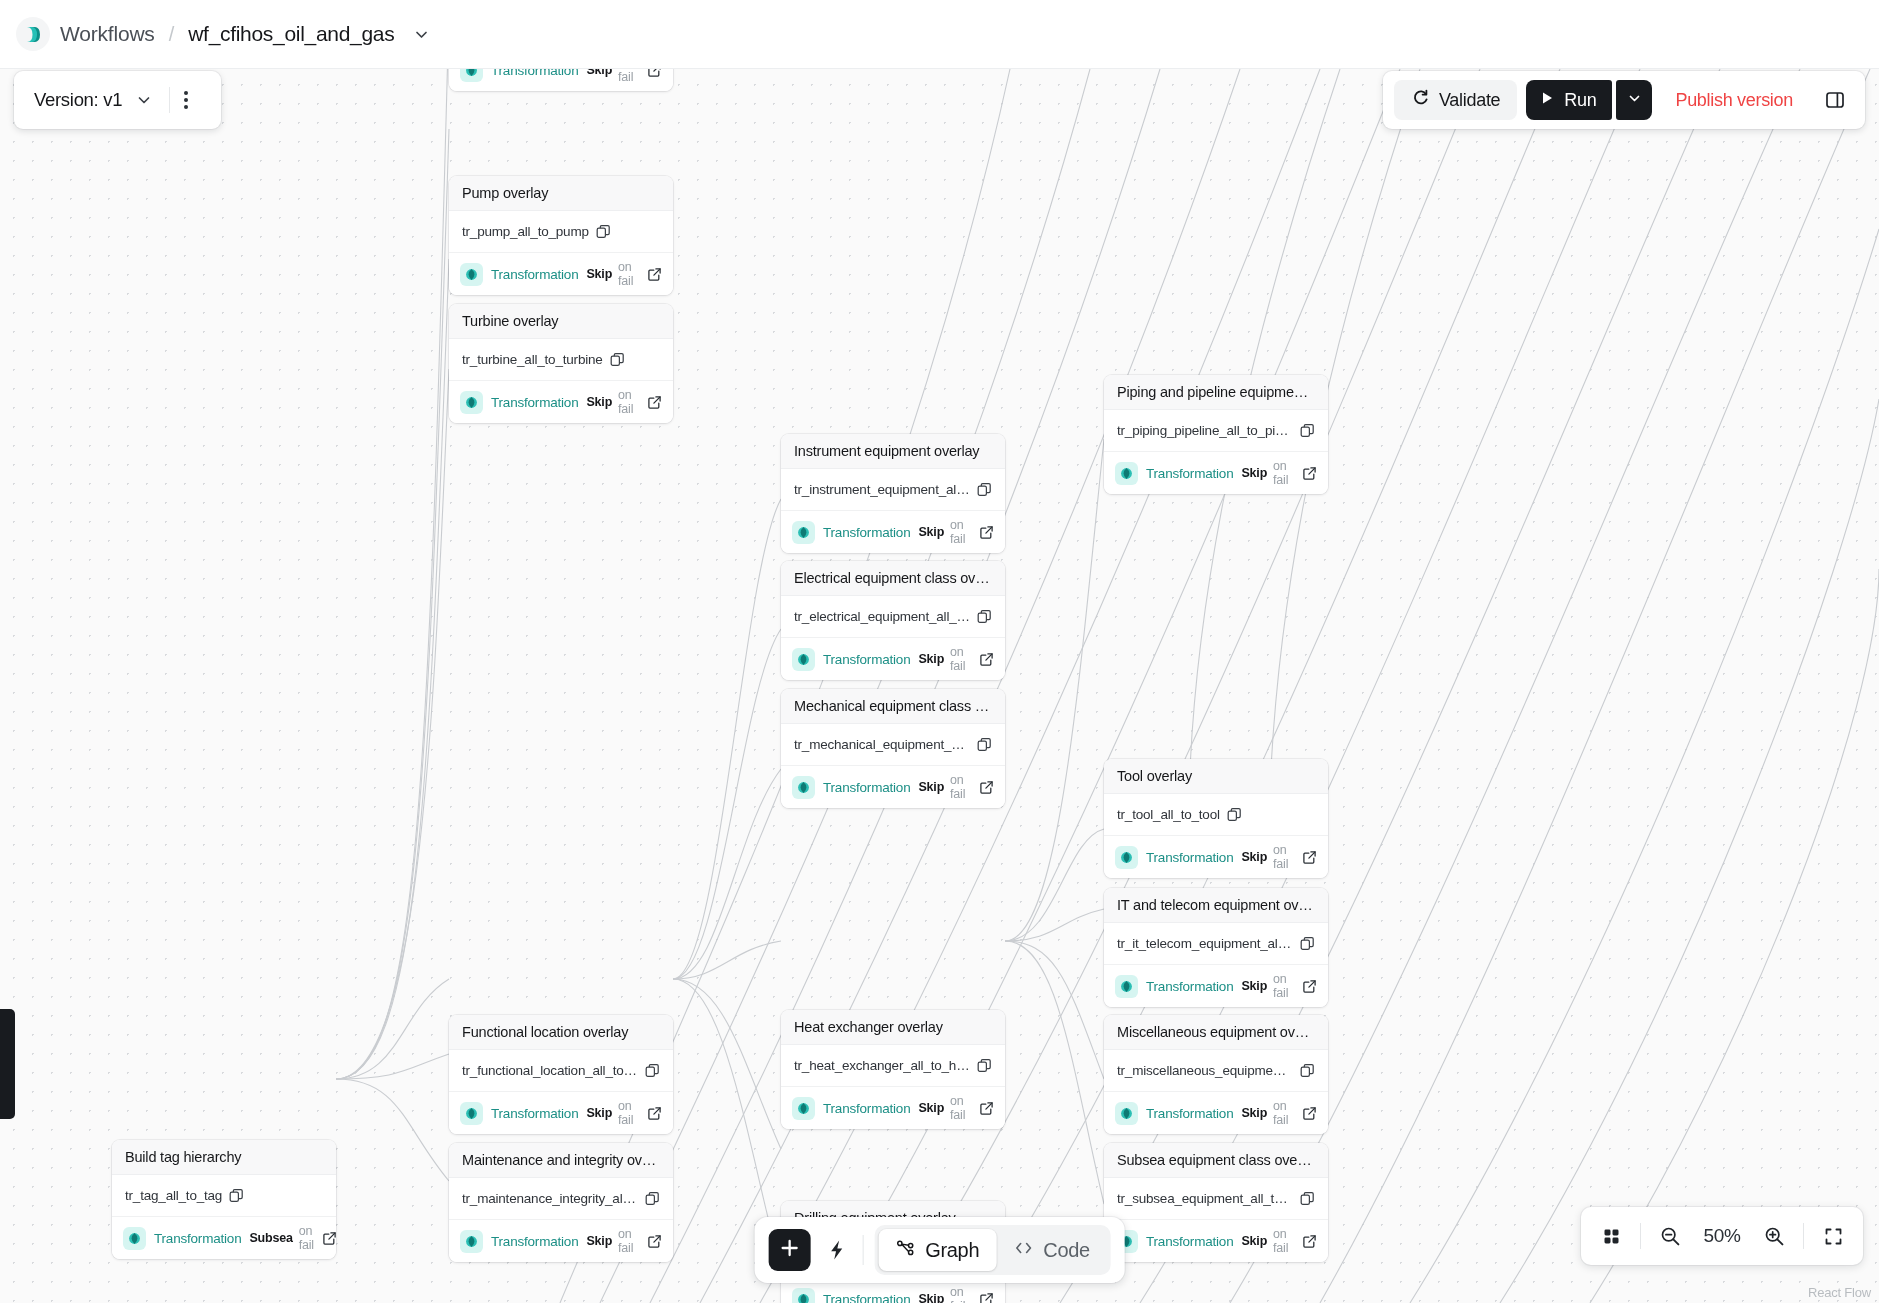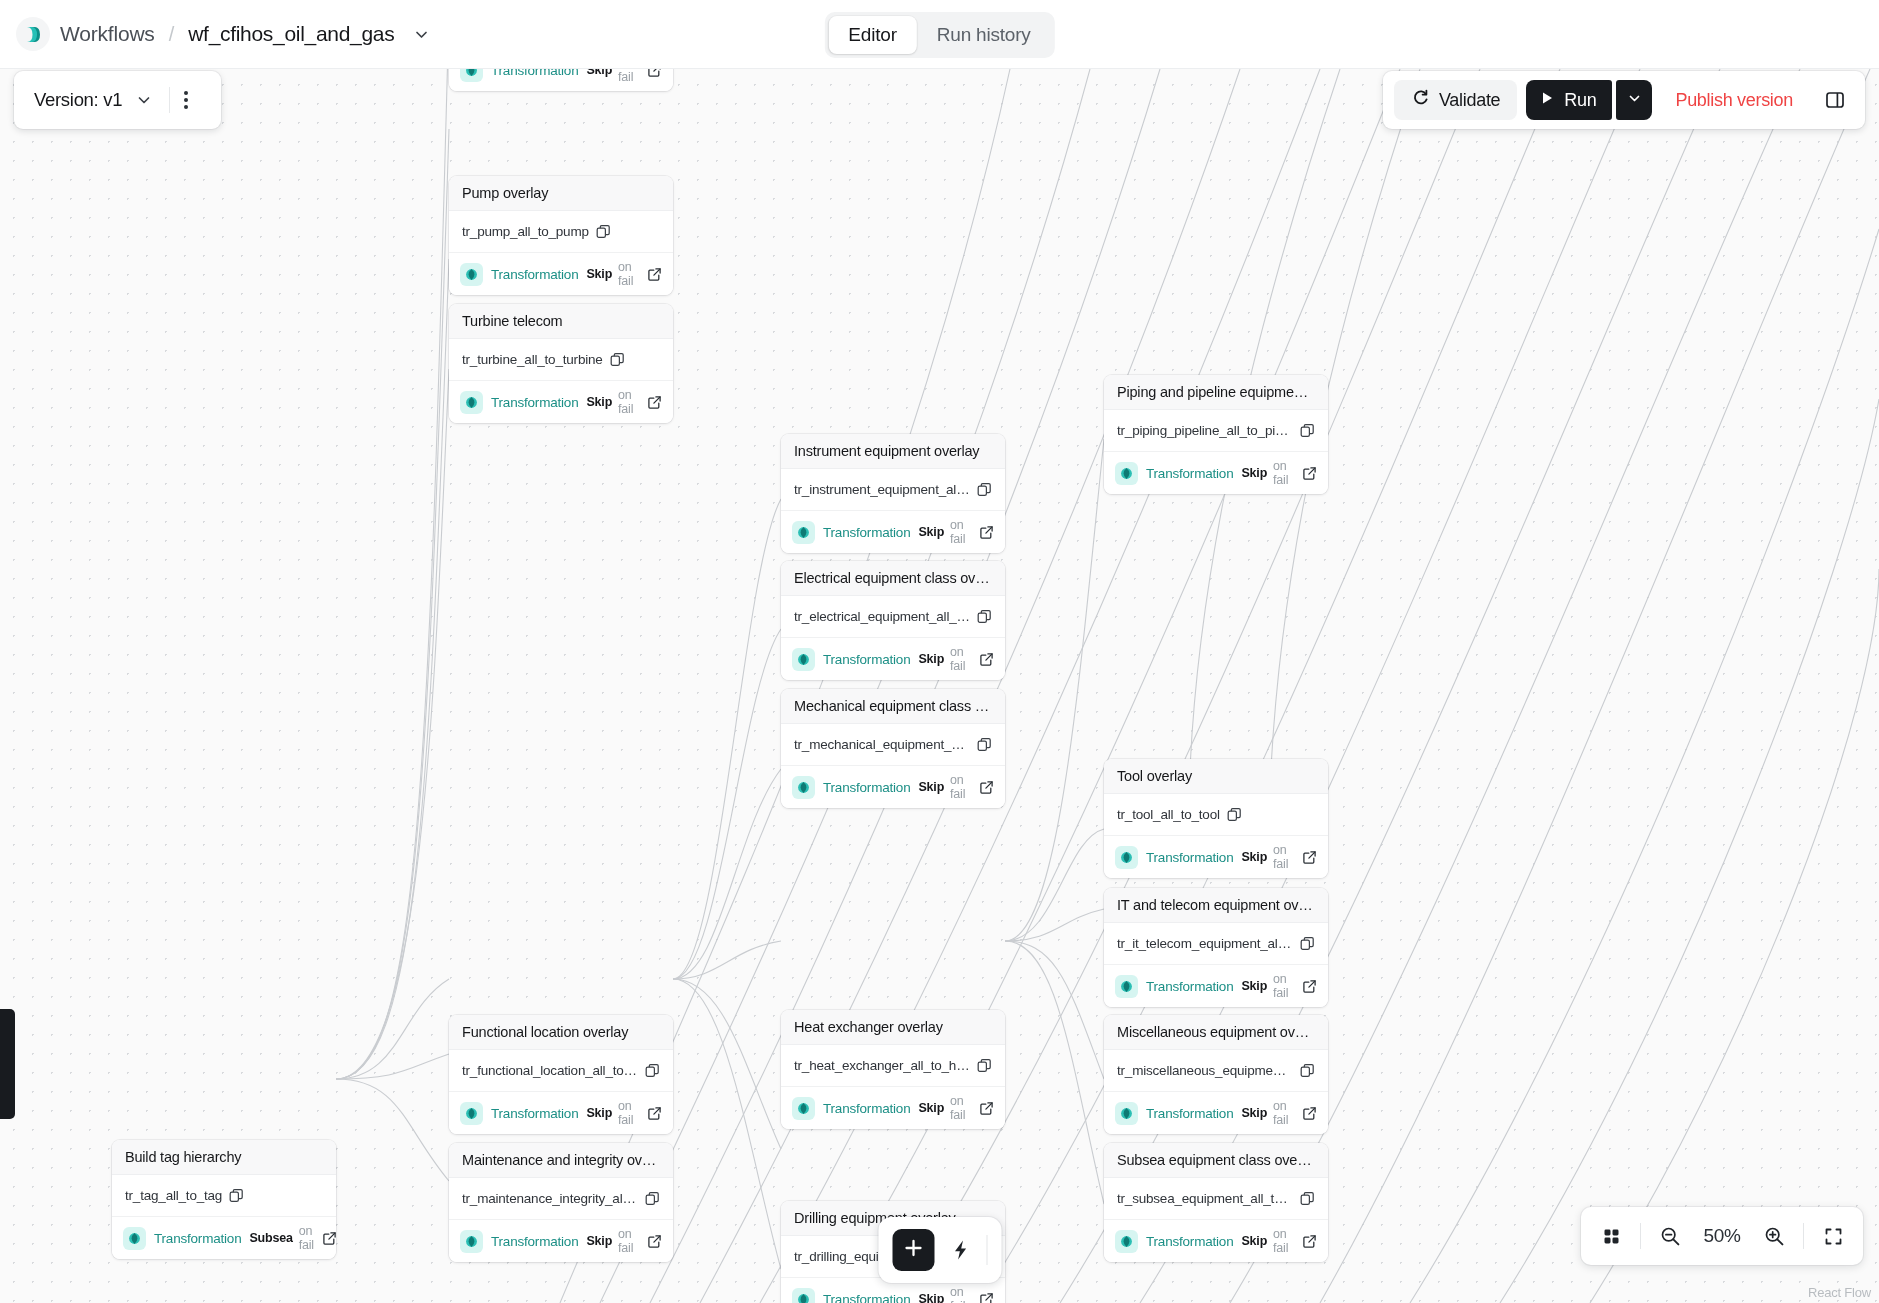--- a/index.html
+++ b/index.html
@@ -265,24 +265,20 @@
     <span class="crumb-link">Workflows</span>
     <span class="crumb-sep">/</span>
     <span class="crumb-current">wf_cfihos_oil_and_gas</span>
     <span class="crumb-caret">
       <svg width="17" height="17" viewBox="0 0 17 17">
           <path d="M4 6.5 L8.5 11 L13 6.5" fill="none" stroke="currentColor" stroke-width="1.7" stroke-linecap="round" stroke-linejoin="round"></path>
         </svg>
     </span>
   </div>
 
-  <div class="tabs-center">
-    <div class="tab active">Editor</div>
-    <div class="tab">Run history</div>
-  </div>
 </div>
 
 <div class="canvas">
 
   <svg class="edges" viewBox="0 0 1879 1234" preserveAspectRatio="none">
 
     <path d="M336 1010 C 400 1010, 400 940, 449 910"></path>
     <path d="M336 1010 C 400 1010, 405 1000, 449 985"></path>
     <path d="M336 1010 C 400 1010, 405 1060, 449 1112"></path>
     <path d="M336 1010 C 420 1010, 430 700, 449 190"></path>
@@ -374,21 +370,21 @@
                 <path d="M11.8 8.2 L11.8 12.1 Q11.8 13.1 10.8 13.1 L2.9 13.1 Q1.9 13.1 1.9 12.1 L1.9 4.2 Q1.9 3.2 2.9 3.2 L6.8 3.2" fill="none" stroke="currentColor" stroke-width="1.3" stroke-linecap="round"></path>
                 <path d="M8.9 1.9 L13.1 1.9 L13.1 6.1" fill="none" stroke="currentColor" stroke-width="1.3" stroke-linecap="round" stroke-linejoin="round"></path>
                 <path d="M13.1 1.9 L6.9 8.1" fill="none" stroke="currentColor" stroke-width="1.3" stroke-linecap="round"></path>
               </svg>
             </span>
           </span>
         </div>
       </div>
       <div class="node" style="left: 449px; top: 235px;">
         <div class="node-head">
-          <div class="node-title">Turbine telecom</div>
+          <div class="node-title">Turbine overlay</div>
         </div>
         <div class="node-body">
           <span class="node-ref">tr_turbine_all_to_turbine</span>
           <span class="copy-ic">
             <svg width="15" height="15" viewBox="0 0 15 15">
               <rect x="1.2" y="4.2" width="8.2" height="9.2" rx="1.6" fill="none" stroke="currentColor" stroke-width="1.25"></rect>
               <path d="M4.3 4.2 L4.3 2.9 Q4.3 1.6 5.6 1.6 L11.9 1.6 Q13.2 1.6 13.2 2.9 L13.2 9.2 Q13.2 10.5 11.9 10.5 L9.4 10.5" fill="none" stroke="currentColor" stroke-width="1.25"></path>
             </svg>
           </span>
         </div>
@@ -921,20 +917,41 @@
           <path d="M11 4 L11 18 M4 11 L18 11" stroke="#ffffff" stroke-width="2.3" stroke-linecap="round"></path>
         </svg>
     </span>
   </button>
   <button class="btn-bolt">
     <svg width="20" height="22" viewBox="0 0 20 22">
         <path d="M12.5 1.5 L4.5 12.2 L9.4 12.2 L7.6 20.5 L15.6 9.6 L10.7 9.6 Z" fill="currentColor"></path>
       </svg>
   </button>
   <span class="tb-div"></span>
+  <div class="seg-group">
+    <div class="seg active">
+      <span>
+        <svg width="20" height="20" viewBox="0 0 20 20">
+            <circle cx="4.2" cy="5.4" r="2.1" fill="none" stroke="currentColor" stroke-width="1.5"></circle>
+            <circle cx="15" cy="7.6" r="2.1" fill="none" stroke="currentColor" stroke-width="1.5"></circle>
+            <circle cx="15" cy="14.4" r="2.1" fill="none" stroke="currentColor" stroke-width="1.5"></circle>
+            <path d="M6.3 6.1 L12.9 7.2 M6.3 6.6 L12.9 13.6" fill="none" stroke="currentColor" stroke-width="1.4"></path>
+          </svg>
+      </span>
+      <span>Graph</span>
+    </div>
+    <div class="seg">
+      <span>
+        <svg width="20" height="20" viewBox="0 0 20 20">
+            <path d="M7 5.5 L3.2 10 L7 14.5 M13 5.5 L16.8 10 L13 14.5" fill="none" stroke="currentColor" stroke-width="1.6" stroke-linecap="round" stroke-linejoin="round"></path>
+          </svg>
+      </span>
+      <span>Code</span>
+    </div>
+  </div>
 </div>
 
 <div class="zoom-panel">
   <button class="zbtn">
     <svg width="21" height="21" viewBox="0 0 21 21">
         <rect x="3.5" y="3.5" width="6" height="6" rx="1.4" fill="currentColor"></rect>
         <rect x="11.5" y="3.5" width="6" height="6" rx="1.4" fill="currentColor"></rect>
         <rect x="3.5" y="11.5" width="6" height="6" rx="1.4" fill="currentColor"></rect>
         <rect x="11.5" y="11.5" width="6" height="6" rx="1.4" fill="currentColor"></rect>
       </svg>

